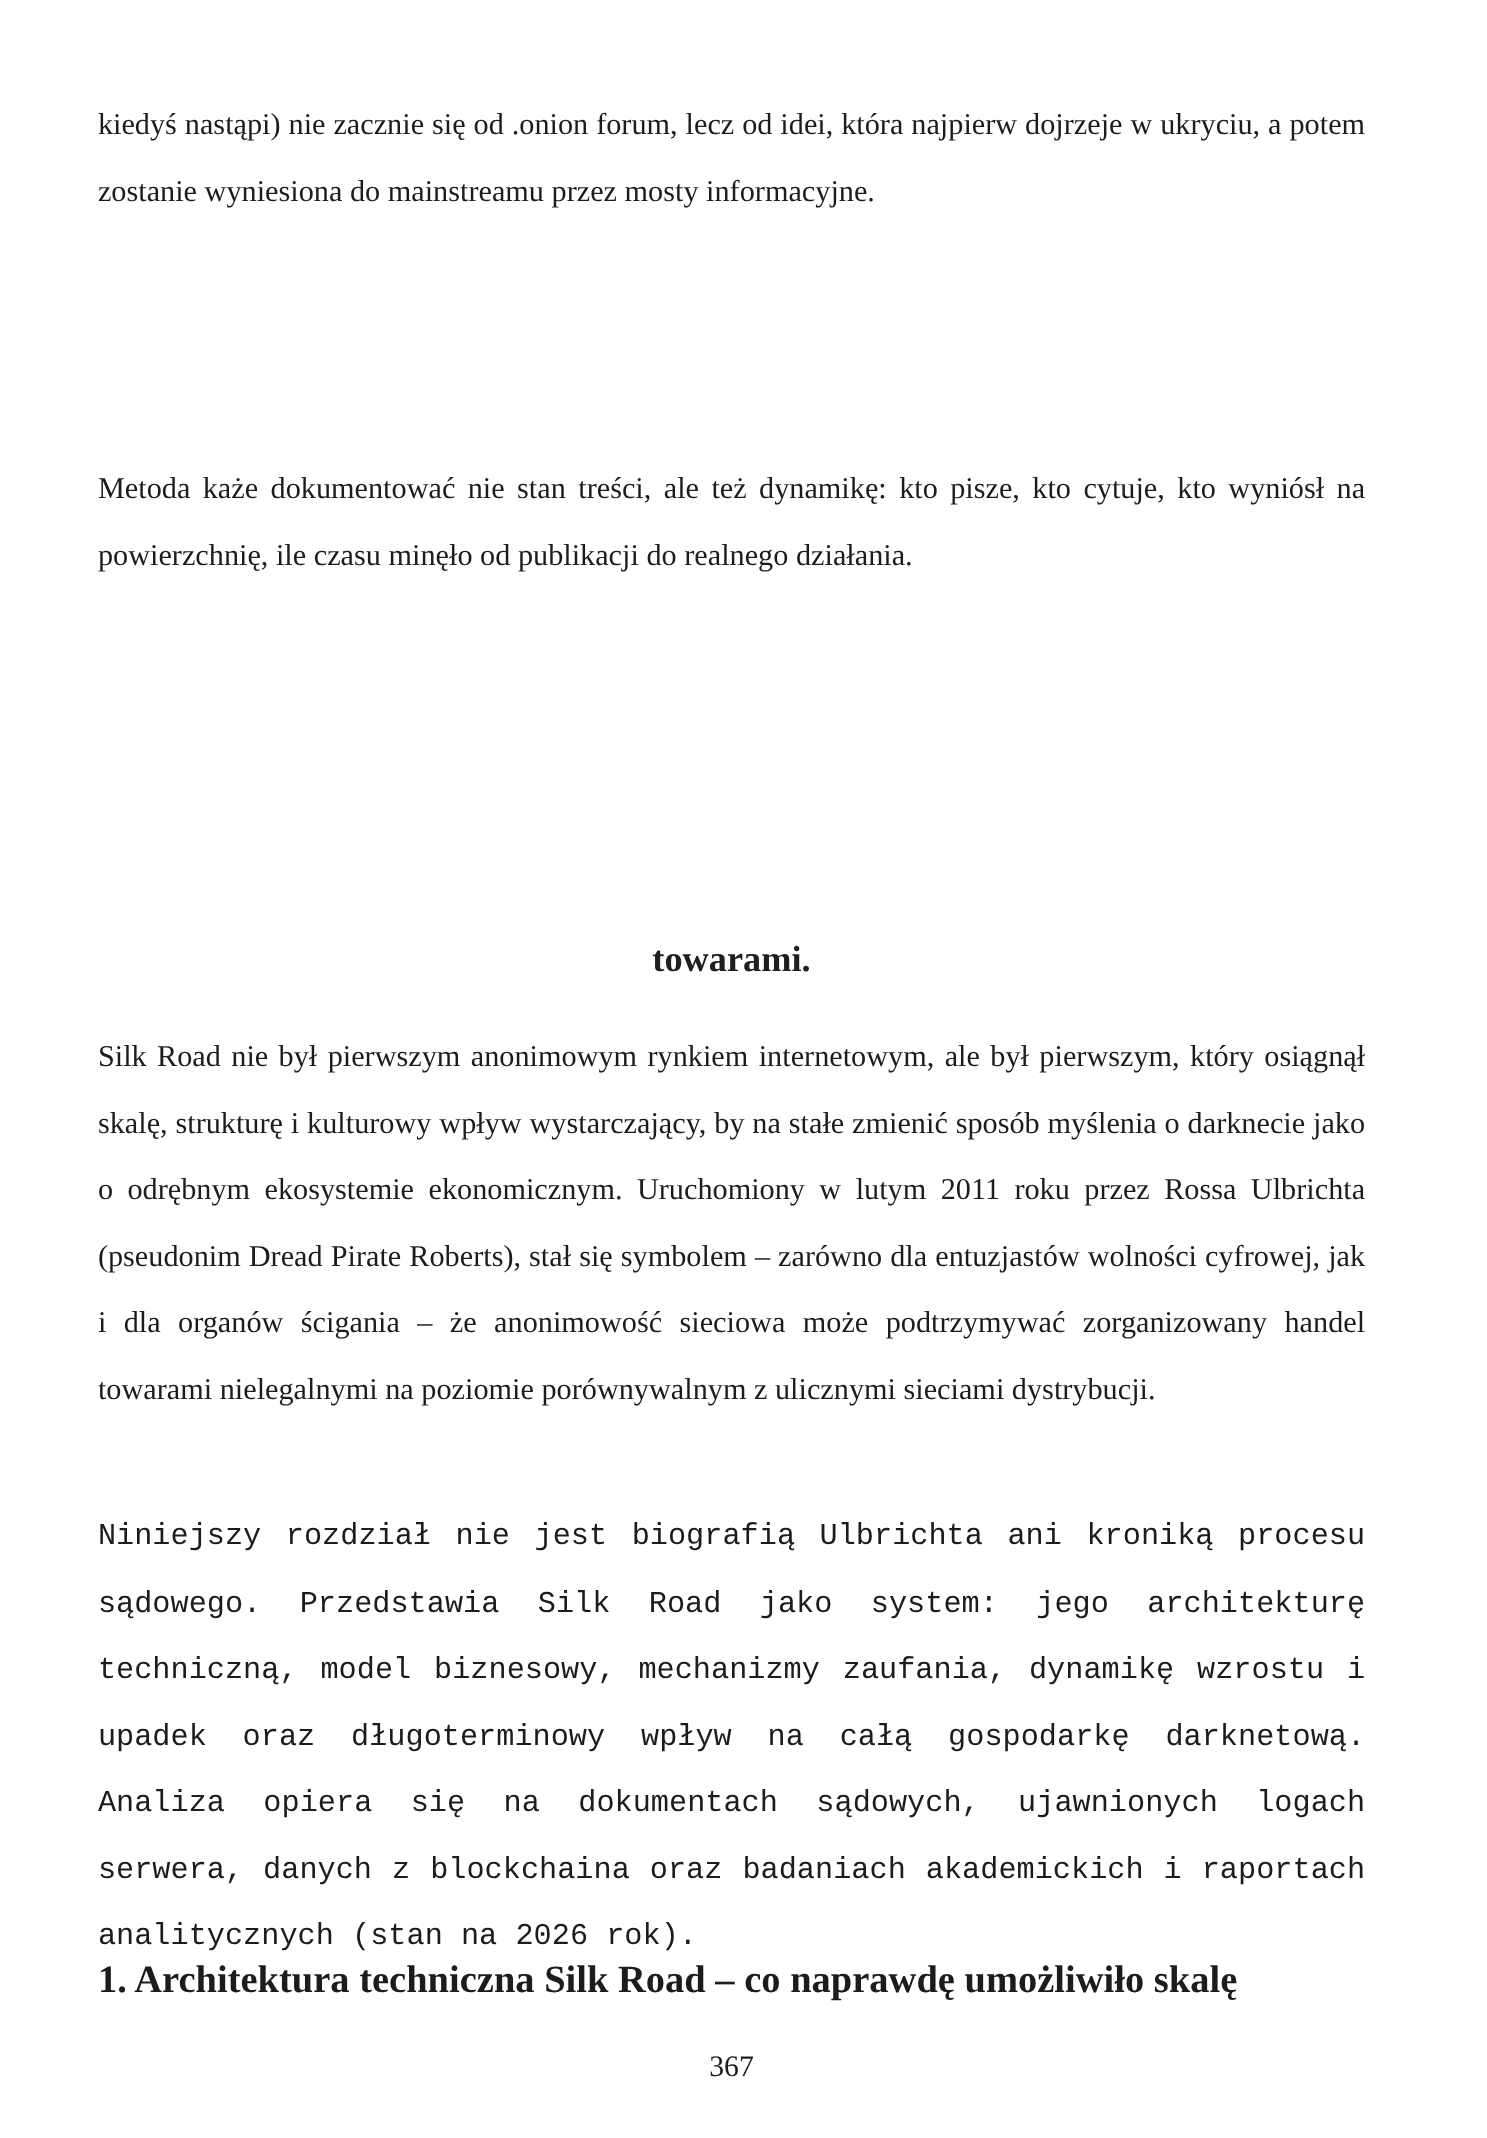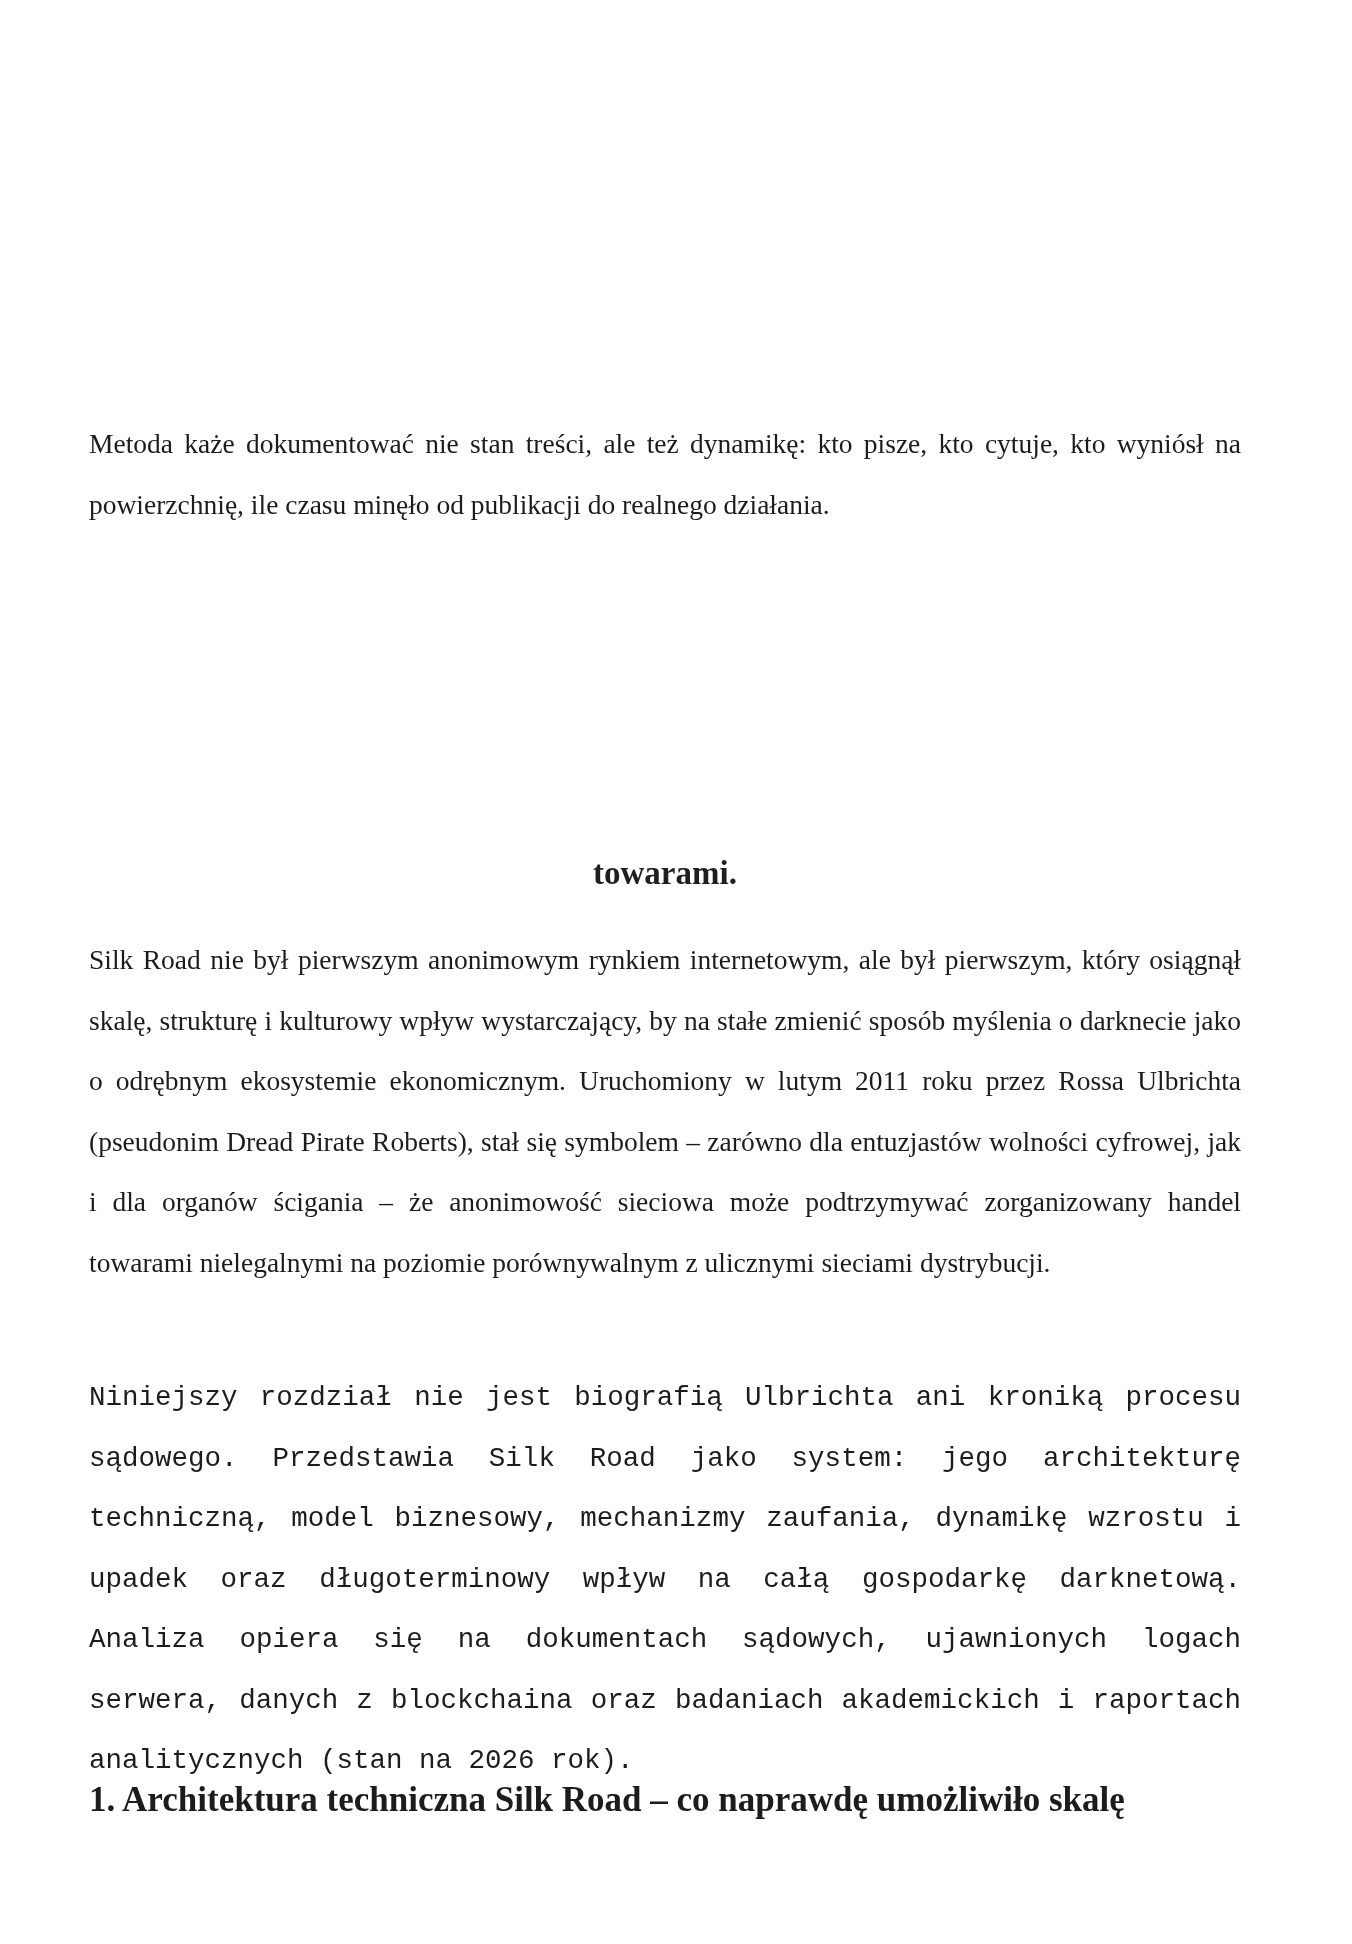--- a/index.html
+++ b/index.html
@@ -72,29 +72,31 @@
       font-size: 27px;
       line-height: 40px;
       margin: 0;
     }
   </style>
 </head>
 <body>
 
 <div class="page">
 
+  <p class="p p-top" id="para-continue">kiedyś nastąpi) nie zacznie się od .onion forum, lecz od idei, która najpierw dojrzeje w ukryciu, a potem zostanie wyniesiona do mainstreamu przez mosty informacyjne.</p>
 
 
   <p class="p p-top" id="para-metoda">Metoda każe dokumentować nie stan treści, ale też dynamikę: kto pisze, kto cytuje, kto wyniósł na powierzchnię, ile czasu minęło od publikacji do realnego działania.</p>
 
   <h2 class="chapter-title">
     <br>
     <span>towarami.</span>
   </h2>
 
   <p class="p p-top" id="para-silk">Silk Road nie był pierwszym anonimowym rynkiem internetowym, ale był pierwszym, który osiągnął skalę, strukturę i kulturowy wpływ wystarczający, by na stałe zmienić sposób myślenia o darknecie jako o odrębnym ekosystemie ekonomicznym. Uruchomiony w lutym 2011 roku przez Rossa Ulbrichta (pseudonim Dread Pirate Roberts), stał się symbolem – zarówno dla entuzjastów wolności cyfrowej, jak i dla organów ścigania – że anonimowość sieciowa może podtrzymywać zorganizowany handel towarami nielegalnymi na poziomie porównywalnym z ulicznymi sieciami dystrybucji.</p>
 
   <p class="p p-top" id="para-niniejszy">Niniejszy rozdział nie jest biografią Ulbrichta ani kroniką procesu sądowego. Przedstawia Silk Road jako system: jego architekturę techniczną, model biznesowy, mechanizmy zaufania, dynamikę wzrostu i upadek oraz długoterminowy wpływ na całą gospodarkę darknetową. Analiza opiera się na dokumentach sądowych, ujawnionych logach serwera, danych z blockchaina oraz badaniach akademickich i raportach analitycznych (stan na 2026 rok).</p>
 
   <h3 class="section-heading">1. Architektura techniczna Silk Road – co naprawdę umożliwiło skalę</h3>
 
+  <div class="page-number">367</div>
 
 </div>
 
 </body></html>

